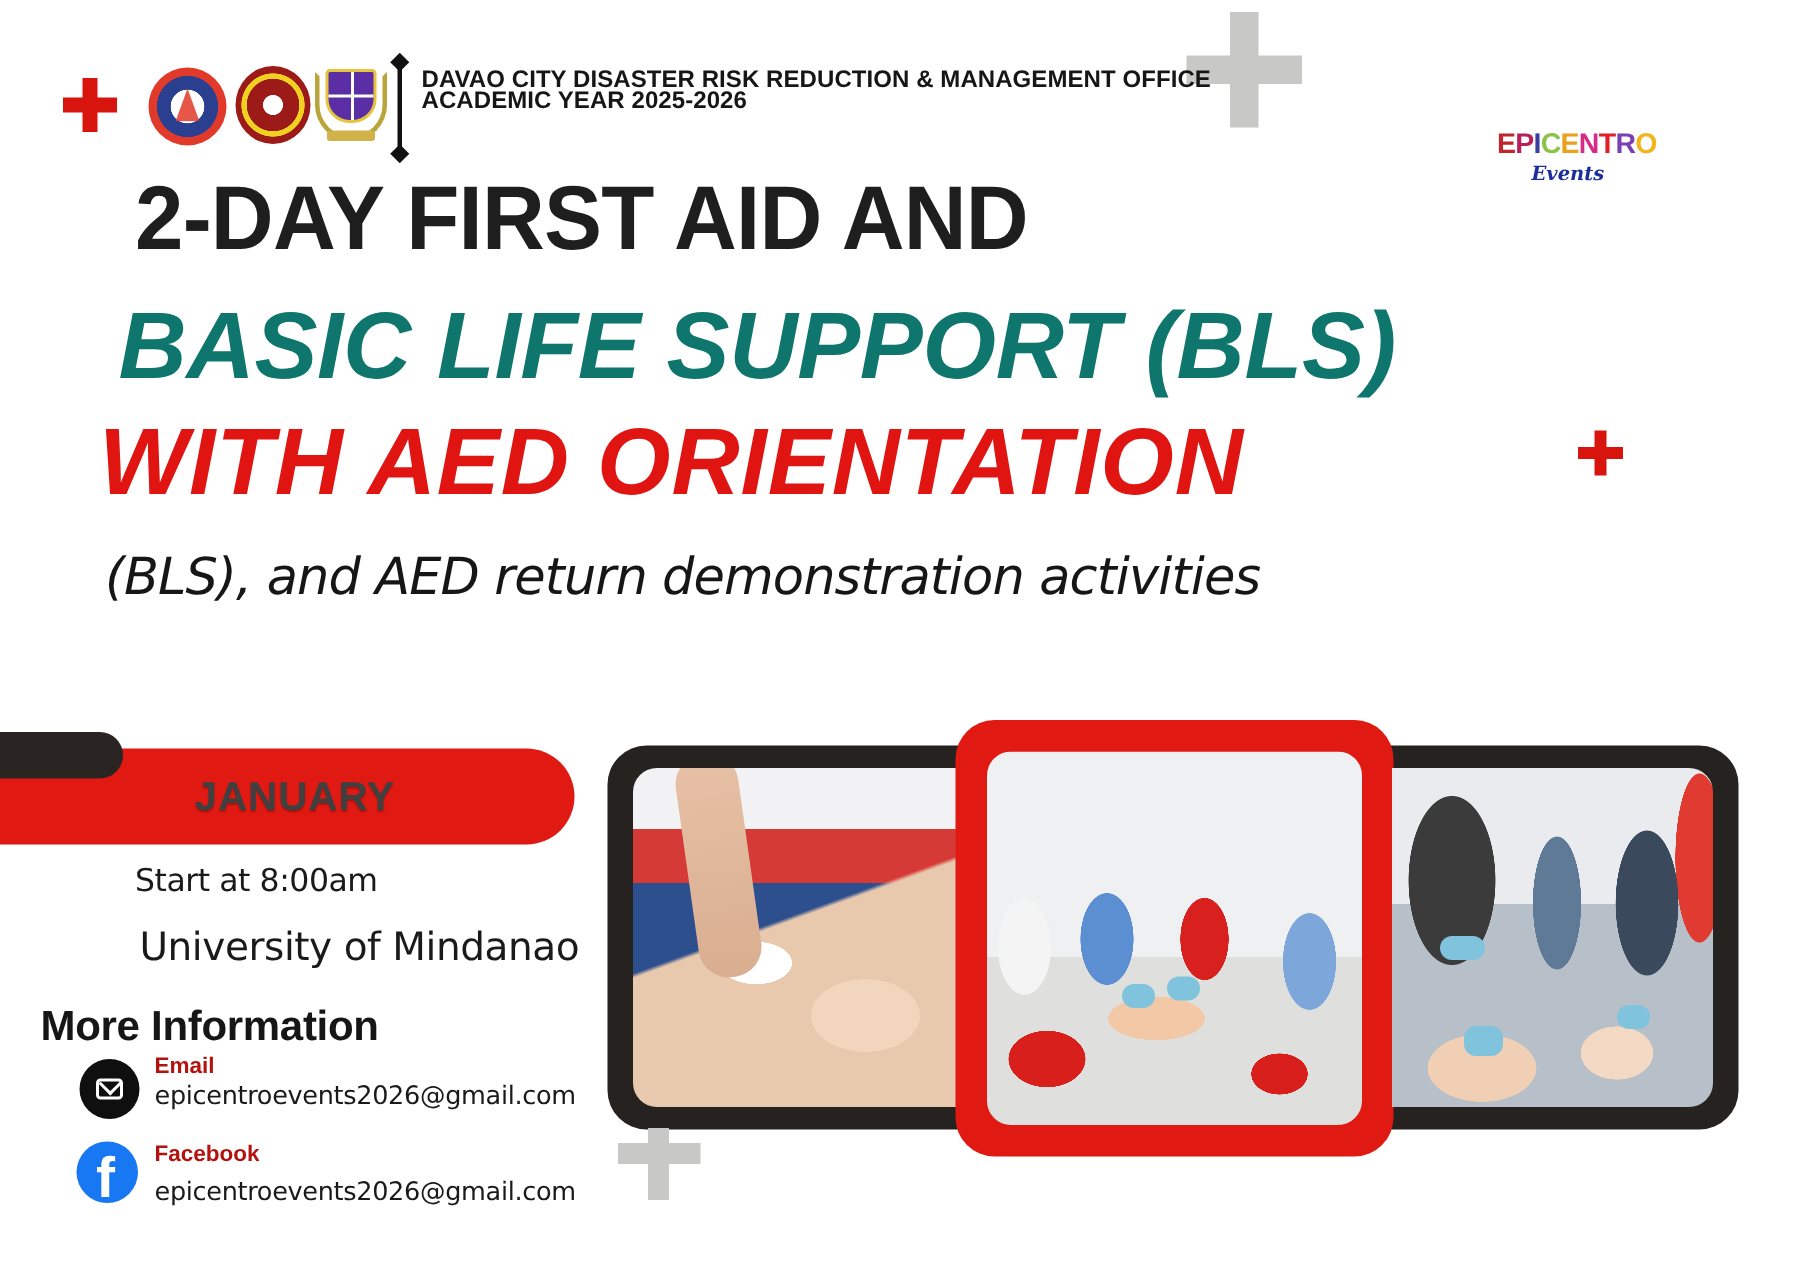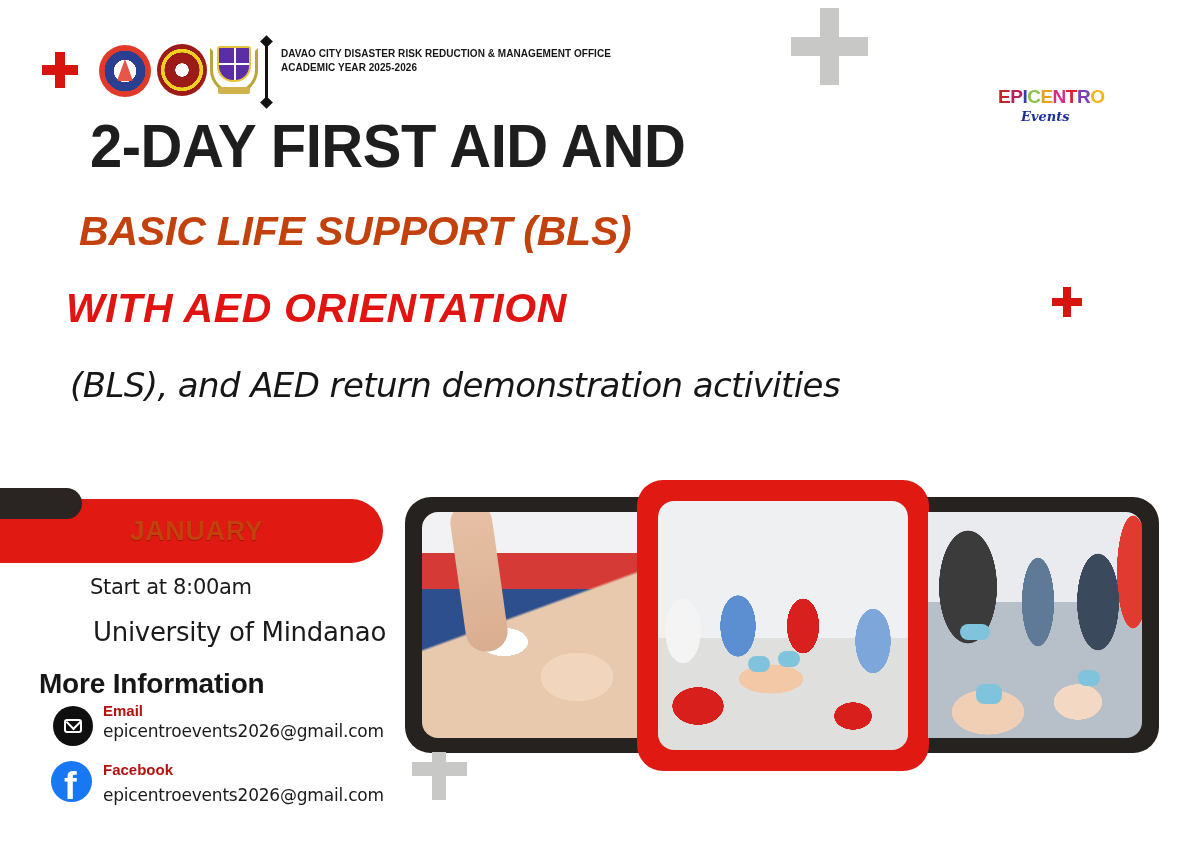--- a/index.html
+++ b/index.html
@@ -35,42 +35,42 @@
     .crest .shield::before { content: ""; position: absolute; left: 15px; top: 0; width: 2px; height: 32px; background: #fff; }
     .crest .shield::after { content: ""; position: absolute; left: 0; top: 15px; width: 30px; height: 2px; background: #fff; }
     .crest .laurel { position: absolute; left: 0; top: 8px; width: 48px; height: 46px; border: 3px solid #b9a53a; border-top-color: transparent; border-radius: 0 0 24px 24px; }
     .crest .ribbon { position: absolute; left: 8px; top: 47px; width: 32px; height: 7px; background: #d1b24a; border-radius: 2px; }
 
     .divider { position: absolute; left: 265px; top: 40px; width: 3px; height: 64px; background: #111; }
     .divider::before, .divider::after { content: ""; position: absolute; left: -3px; width: 9px; height: 9px; background: #111; transform: rotate(45deg); }
     .divider::before { top: -3px; }
     .divider::after { bottom: -3px; }
 
-    .org { position: absolute; left: 281px; top: 47px; font-family: "Liberation Sans", sans-serif; font-weight: 700; font-size: 10px; line-height: 13.5px; color: #161616; letter-spacing: 0.05px; }
+    .org { position: absolute; left: 281px; top: 47px; font-family: "Liberation Sans", sans-serif; font-weight: 700; font-size: 16px; line-height: 13.5px; color: #161616; letter-spacing: 0.05px; }
 
     
     .epi { position: absolute; left: 962px; top: 82px; width: 165px; height: 50px; }
     .epi-word { position: absolute; left: 0; top: 0; font-family: "Liberation Sans", sans-serif; font-weight: 900; font-size: 19px; letter-spacing: -0.5px; line-height: 30px; margin-left: 36px; }
     .epi-word span { font-weight: 700; }
     .epi-sub { position: absolute; left: 59px; top: 27px; font-family: "DejaVu Serif", serif; font-style: italic; font-weight: 700; font-size: 13px; color: #1c2e9c; }
 
     
     .h1 { position: absolute; left: 90px; top: 108px; font-family: "Liberation Sans", sans-serif; font-weight: 700; font-size: 58px; line-height: 74px; color: #1e1e1e; letter-spacing: -0.5px; transform: scaleY(1.04); transform-origin: left top; }
-    .h2 { position: absolute; left: 79px; top: 191px; font-family: "Liberation Sans", sans-serif; font-weight: 700; font-style: italic; font-size: 41px; line-height: 80px; color: #c2410c; letter-spacing: -0.2px; white-space: nowrap; }
-    .h3 { position: absolute; left: 66px; top: 268px; font-family: "Liberation Sans", sans-serif; font-weight: 700; font-style: italic; font-size: 41px; line-height: 80px; color: #e01410; letter-spacing: 0.6px; white-space: nowrap; }
+    .h2 { position: absolute; left: 79px; top: 191px; font-family: "Liberation Sans", sans-serif; font-weight: 700; font-style: italic; font-size: 63px; line-height: 80px; color: #0f766e; letter-spacing: -0.2px; white-space: nowrap; }
+    .h3 { position: absolute; left: 66px; top: 268px; font-family: "Liberation Sans", sans-serif; font-weight: 700; font-style: italic; font-size: 63px; line-height: 80px; color: #e01410; letter-spacing: 0.6px; white-space: nowrap; }
 
     .sub { position: absolute; left: 70px; top: 360px; font-family: "DejaVu Sans", sans-serif; font-style: italic; font-size: 34px; line-height: 51px; color: #161616; letter-spacing: -0.6px; white-space: nowrap; }
     .bar-red { position: absolute; left: 0; top: 499px; width: 383px; height: 64px; background: #e01a12; border-radius: 0 32px 32px 0; }
     .bar-dark-front { position: absolute; left: 0; top: 488px; width: 82px; height: 31px; background: #2a2423; border-radius: 0 16px 16px 0; }
-    .month { position: absolute; left: 0; top: 499px; width: 383px; height: 64px; line-height: 64px; text-align: center; padding-left: 10px; font-family: "Liberation Sans", sans-serif; font-weight: 700; font-size: 27px; color: #c2410c; letter-spacing: 0.6px; text-shadow: 0 1px 1px rgba(0,0,0,.25); }
+    .month { position: absolute; left: 0; top: 499px; width: 383px; height: 64px; line-height: 64px; text-align: center; padding-left: 10px; font-family: "Liberation Sans", sans-serif; font-weight: 700; font-size: 27px; color: #404040; letter-spacing: 0.6px; text-shadow: 0 1px 1px rgba(0,0,0,.25); }
 
     .time { position: absolute; left: 90px; top: 575px; font-family: "DejaVu Sans", sans-serif; font-size: 21px; color: #1a1a1a; letter-spacing: -0.3px; }
     .venue { position: absolute; left: 93px; top: 617px; font-family: "DejaVu Sans", sans-serif; font-size: 26px; color: #1a1a1a; letter-spacing: -0.3px; }
 
-    .more { position: absolute; left: 39px; top: 668px; font-family: "Liberation Sans", sans-serif; font-weight: 700; font-size: 28px; color: #161616; letter-spacing: -0.2px; }
+    .more { position: absolute; left: 27px; top: 668px; font-family: "Liberation Sans", sans-serif; font-weight: 700; font-size: 28px; color: #161616; letter-spacing: -0.2px; }
 
     .ic { position: absolute; border-radius: 50%; }
     .ic-mail { left: 53px; top: 706px; width: 40px; height: 40px; background: #0f0f0f; }
     .ic-mail .env { position: absolute; left: 11px; top: 13px; width: 18px; height: 14px; border: 2.5px solid #fff; border-radius: 3px; }
     .ic-mail .env::after { content: ""; position: absolute; left: 2px; top: -4px; width: 9px; height: 9px; border-right: 2.5px solid #fff; border-bottom: 2.5px solid #fff; transform: rotate(45deg); }
     .ic-fb { left: 51px; top: 761px; width: 41px; height: 41px; background: #1877f2; overflow: hidden; }
     .ic-fb .f { position: absolute; left: 13px; top: 5px; font-family: "Liberation Sans", sans-serif; font-weight: 700; font-size: 38px; line-height: 40px; color: #ffffff; }
 
     .lbl { position: absolute; font-family: Liberation Sans, sans-serif; font-weight: 700; font-size: 15px; color: #b3120e; }
     .lbl-mail { left: 103px; top: 702px; }

